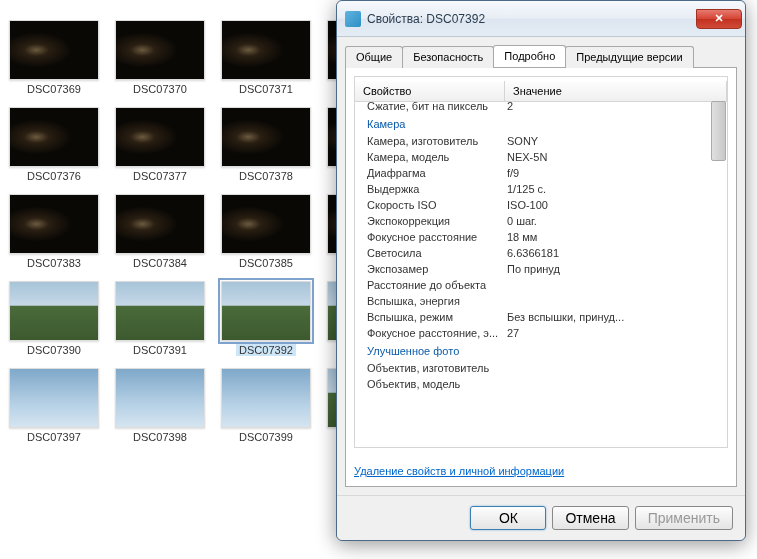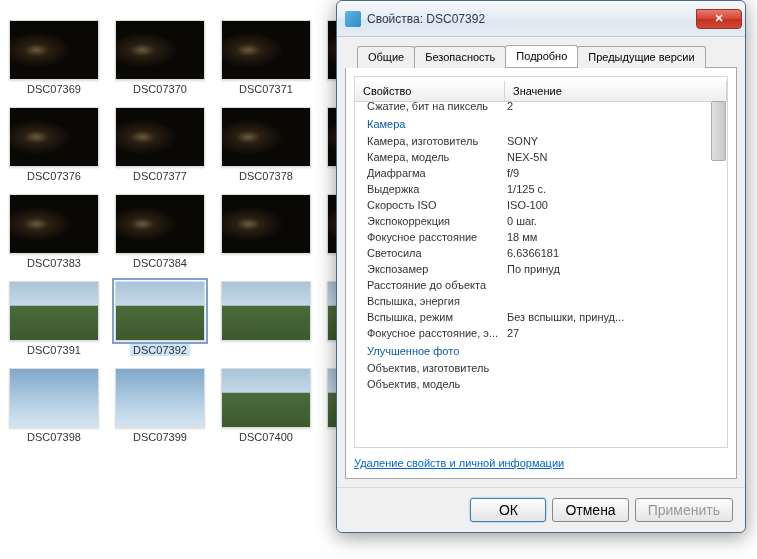--- a/index.html
+++ b/index.html
@@ -111,21 +111,20 @@
   padding: 8px;
   background: #f0f0f0;
 }
 
 
 .tabs {
   display: flex;
   border-bottom: 1px solid #a8a8a8;
   margin-bottom: 0;
   position: relative;
-  margin-left: 12px;
 }
 .tab {
   padding: 4px 10px;
   font-size: 11px;
   border: 1px solid #a8a8a8;
   border-bottom: none;
   background: #f0f0f0;
   margin-right: -1px;
   position: relative;
   top: 1px;
@@ -175,21 +174,21 @@
 }
 .prop-row .p-name { width: 150px; padding-left: 12px; color: #333; }
 .prop-row .p-val { flex: 1; padding-left: 2px; color: #333; }
 .prop-group {
   font-size: 11px;
   color: #0a5aa8;
   padding: 4px 0 3px 12px;
 }
 
 .link-row {
-  margin-top: 8px;
+  margin-top: 16px;
 }
 .link-row a {
   color: #0066cc;
   font-size: 11px;
   text-decoration: underline;
   cursor: pointer;
 }
 
 
 .btn-row {
@@ -289,20 +288,24 @@
       <div class="thumb-img dark"></div>
       <div class="thumb-label">2</div>
     </div>
     <div class="thumb">
       <div class="thumb-img dark"></div>
       <div class="thumb-label">DSC07383</div>
     </div>
     <div class="thumb">
       <div class="thumb-img dark"></div>
       <div class="thumb-label">DSC07384</div>
+    </div>
+    <div class="thumb">
+      <div class="thumb-img dark"></div>
+      <div class="thumb-label">DSC07385</div>
     </div>
     <div class="thumb">
       <div class="thumb-img dark"></div>
       <div class="thumb-label"></div>
     </div>
     <div class="thumb">
       <div class="thumb-img dark"></div>
       <div class="thumb-label"></div>
     </div>
     <div class="thumb">

